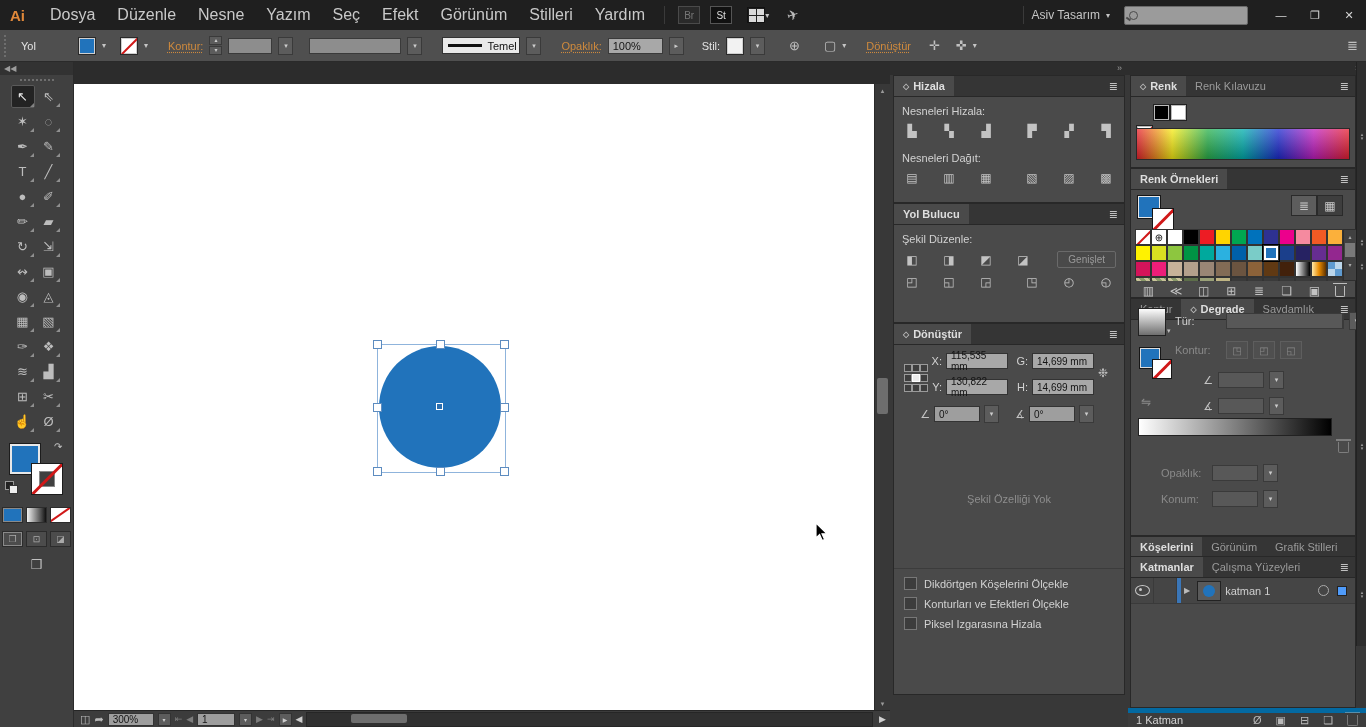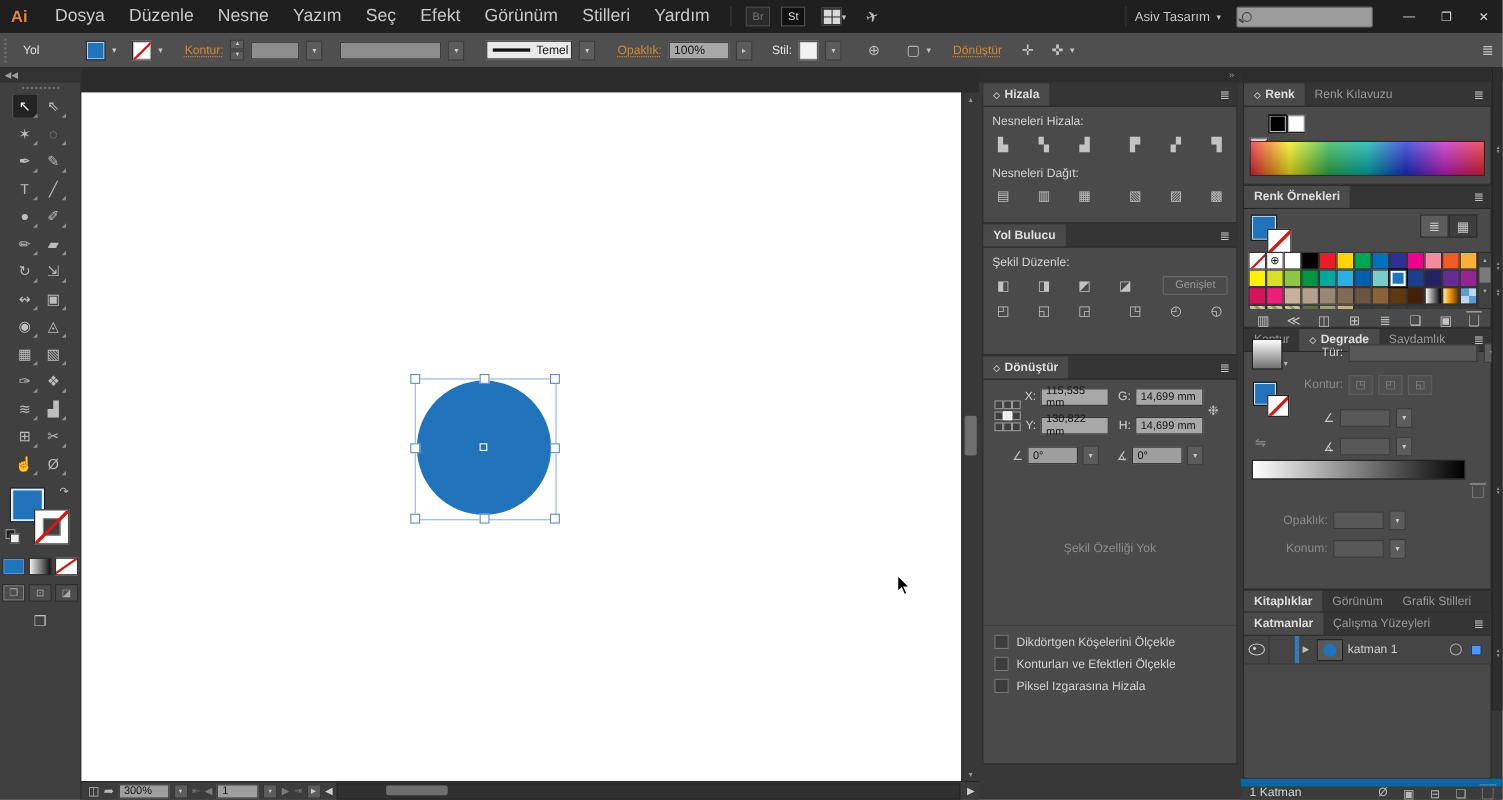--- a/index.html
+++ b/index.html
@@ -167,21 +167,21 @@
   #swatch-footer{position:absolute;left:0;right:0;top:114px;display:flex;align-items:center;gap:13px;padding:0 10px}
   #swatch-footer .pi{width:16px}
   .trash{width:9px;height:10px;border:1px solid #bdbdbd;border-top:none;border-radius:0 0 2px 2px;position:relative;display:inline-block}
   .trash::before{content:'';position:absolute;top:-3px;left:-3px;right:-3px;height:1.5px;background:#bdbdbd}
   .trash.dim{opacity:.45}
   
   #grad-thumb{position:absolute;left:7px;top:9px;width:26px;height:26px;border:1px solid #222;
               background:linear-gradient(#fdfdfd,#6f6f6f)}
   #grad-thumb-caret{position:absolute;left:36px;top:28px;font-size:7px;color:#bbb}
   .grow{position:absolute;display:flex;align-items:center;gap:5px}
-  .glabel{color:#d2d2d2;width:46px;text-align:right}
+  .glabel{color:#d2d2d2;width:46px;}
   .glabel.dim{color:#8a8a8a}
   .gsel{height:16px;background:#585858;border:1px solid #3a3a3a;display:inline-flex;align-items:center;box-sizing:border-box}
   .gsel .bar{width:1px;height:100%;background:#3a3a3a;margin-left:auto}
   .gcorner{width:20px;height:16px;border:1px solid #5e5e5e;background:#4f4f4f;color:#8a8a8a;display:inline-flex;
            align-items:center;justify-content:center;font-size:10px}
   #gfsw{position:absolute;left:8px;top:48px;width:36px;height:34px}
   #gfsw .f{position:absolute;left:0;top:0;width:20px;height:20px;border:1px solid #161616;box-shadow:inset 0 0 0 1px #ddd}
   #gfsw .s{position:absolute;left:13px;top:12px;width:18px;height:18px;background:#fff;border:1px solid #161616;overflow:hidden}
   #gfsw .s::after{content:'';position:absolute;left:-4px;top:7px;width:30px;height:3px;background:#d01818;transform:rotate(-45deg)}
   #grad-slider{position:absolute;left:7px;top:119px;width:192px;height:16px;border:1px solid #222;
@@ -190,21 +190,21 @@
   .layer-row{height:25px;background:#454545;border-bottom:1px solid #3a3a3a;display:flex;align-items:center;position:relative}
   .lr-cell{width:22px;height:100%;border-right:1px solid #3a3a3a;display:flex;align-items:center;justify-content:center}
   .eye{width:13px;height:9px;border:1px solid #c9c9c9;border-radius:50%;position:relative;display:inline-block}
   .eye::after{content:'';position:absolute;left:3.5px;top:2px;width:3px;height:3px;border-radius:50%;background:#c9c9c9}
   .selbar{width:4px;height:100%;background:#3a76b8}
   .lthumb{width:22px;height:18px;background:#5a5a5a;border:1px solid #222;margin:0 4px;display:flex;align-items:center;justify-content:center}
   .lthumb i{width:12px;height:12px;border-radius:50%;display:block}
   .lr-right{margin-left:auto;display:flex;align-items:center;gap:8px;padding-right:8px}
   .target{width:9px;height:9px;border:1px solid #aaa;border-radius:50%}
   .selsq{width:8px;height:8px;background:#4f9bfa;border:1px solid #222}
-  #layers-footer{position:absolute;left:0;bottom:0;width:238px;height:19px;background:#3c3c3c;border-top:7px solid #0369a1;
+  #layers-footer{position:absolute;left:0;bottom:0;width:238px;height:19px;background:#3c3c3c;border-top:5px solid #0369a1;
                  display:flex;align-items:center;padding:0 8px;box-sizing:border-box;gap:14px}
   #layers-footer .count{margin-right:auto;color:#d2d2d2}
   
   #edge-strip{position:absolute;left:228px;top:0;width:10px;height:584px;background:#2e2e2e;border-left:1px solid #222}
   .edge-arr{position:absolute;left:1px;font-size:5px;color:#9a9a9a;line-height:4px;text-align:center;width:8px}
 </style>
 </head>
 <body>
 
 <div id="menubar" class="abs">
@@ -676,21 +676,21 @@
     <div class="grow" style="left:30px;top:191px">
       <span class="glabel dim">Konum:</span>
       <span class="gsel" style="width:46px"></span>
       <span class="dd dim">▾</span>
     </div>
   </div>
 
   <div class="panel" style="top:474px;height:20px">
     <div class="ptabs" style="border-bottom:none">
       <div class="ptab on">
-        <span>Kitaplıklar</span>
+        <span>Köşelerini</span>
       </div>
       <div class="ptab">
         <span>Görünüm</span>
       </div>
       <div class="ptab">
         <span>Grafik Stilleri</span>
       </div>
     </div>
   </div>
 

